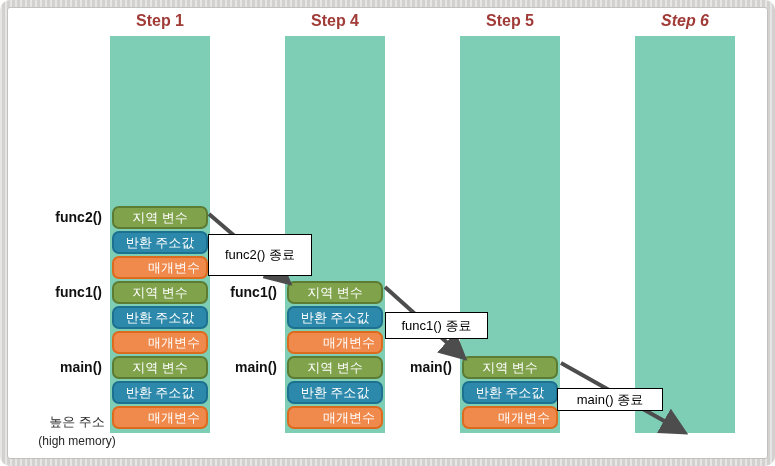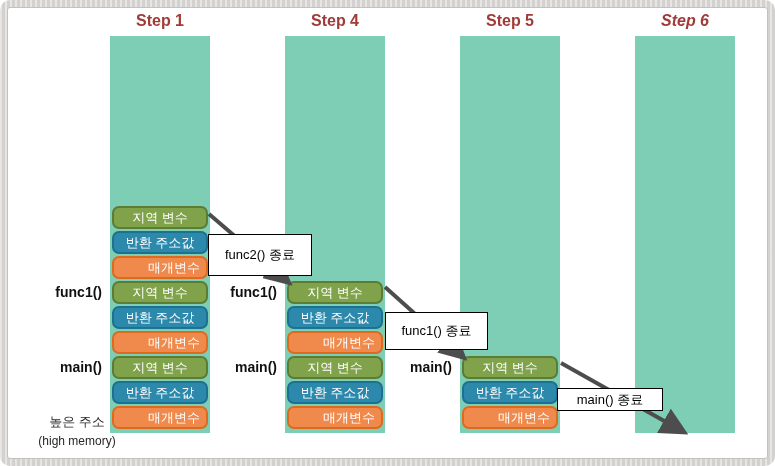--- a/index.html
+++ b/index.html
@@ -64,20 +64,21 @@
       </defs>
       <g id="arrow-group">
           <line x1="201" y1="206" x2="279" y2="273" stroke="#4D4D4D" stroke-width="4" marker-end="url(#ah)"></line>
           <line x1="377" y1="279" x2="454" y2="348" stroke="#4D4D4D" stroke-width="4" marker-end="url(#ah)"></line>
           <line x1="553" y1="355" x2="674" y2="423" stroke="#4D4D4D" stroke-width="4" marker-end="url(#ah)"></line>
         </g>
     </svg>
 
   <div class="step-title" style="left: 82px; top: 4px;">Step 1</div>
       <div class="mem-col" style="left: 102px; top: 28px; width: 100px; height: 397px;"></div>
+      <div class="fn-label" style="left: -2px; top: 201px;">func2()</div>
       <div class="frame-box t-local" style="left: 104px; top: 198px; width: 96px;">지역 변수</div>
       <div class="frame-box t-return" style="left: 104px; top: 223px; width: 96px;">반환 주소값</div>
       <div class="frame-box t-param" style="left: 104px; top: 248px; width: 96px;">매개변수</div>
       <div class="fn-label" style="left: -2px; top: 276px;">func1()</div>
       <div class="frame-box t-local" style="left: 104px; top: 273px; width: 96px;">지역 변수</div>
       <div class="frame-box t-return" style="left: 104px; top: 298px; width: 96px;">반환 주소값</div>
       <div class="frame-box t-param" style="left: 104px; top: 323px; width: 96px;">매개변수</div>
       <div class="fn-label" style="left: -2px; top: 351px;">main()</div>
       <div class="frame-box t-local" style="left: 104px; top: 348px; width: 96px;">지역 변수</div>
       <div class="frame-box t-return" style="left: 104px; top: 373px; width: 96px;">반환 주소값</div>
@@ -94,16 +95,16 @@
       <div class="frame-box t-param" style="left: 279px; top: 398px; width: 96px;">매개변수</div>
       <div class="step-title" style="left: 432px; top: 4px;">Step 5</div>
       <div class="mem-col" style="left: 452px; top: 28px; width: 100px; height: 397px;"></div>
       <div class="fn-label" style="left: 348px; top: 351px;">main()</div>
       <div class="frame-box t-local" style="left: 454px; top: 348px; width: 96px;">지역 변수</div>
       <div class="frame-box t-return" style="left: 454px; top: 373px; width: 96px;">반환 주소값</div>
       <div class="frame-box t-param" style="left: 454px; top: 398px; width: 96px;">매개변수</div>
       <div class="step-title" style="left: 607px; top: 4px; font-style: italic;">Step 6</div>
       <div class="mem-col" style="left: 627px; top: 28px; width: 100px; height: 397px;"></div>
       <div class="callout" style="left: 200px; top: 226px; width: 104px; height: 42px; background: rgb(255, 255, 255); border-color: rgb(0, 0, 0);">func2() 종료</div>
-      <div class="callout" style="left: 377px; top: 304px; width: 103px; height: 38px; background: rgb(255, 255, 255); border-color: rgb(0, 0, 0);">func1() 종료</div>
+      <div class="callout" style="left: 377px; top: 304px; width: 103px; height: 27px; background: rgb(255, 255, 255); border-color: rgb(0, 0, 0);">func1() 종료</div>
       <div class="callout" style="left: 549px; top: 380px; width: 106px; height: 23px; background: rgb(255, 255, 255); border-color: rgb(0, 0, 0);">main() 종료</div>
     </div>
 </div>
 
 </body></html>

